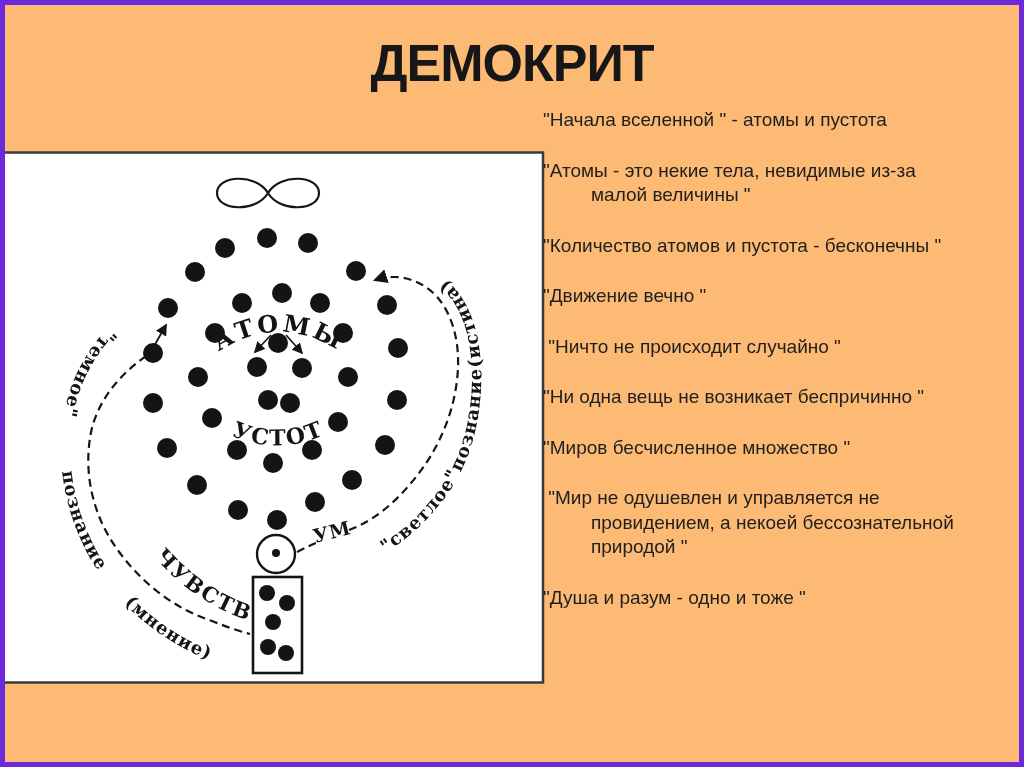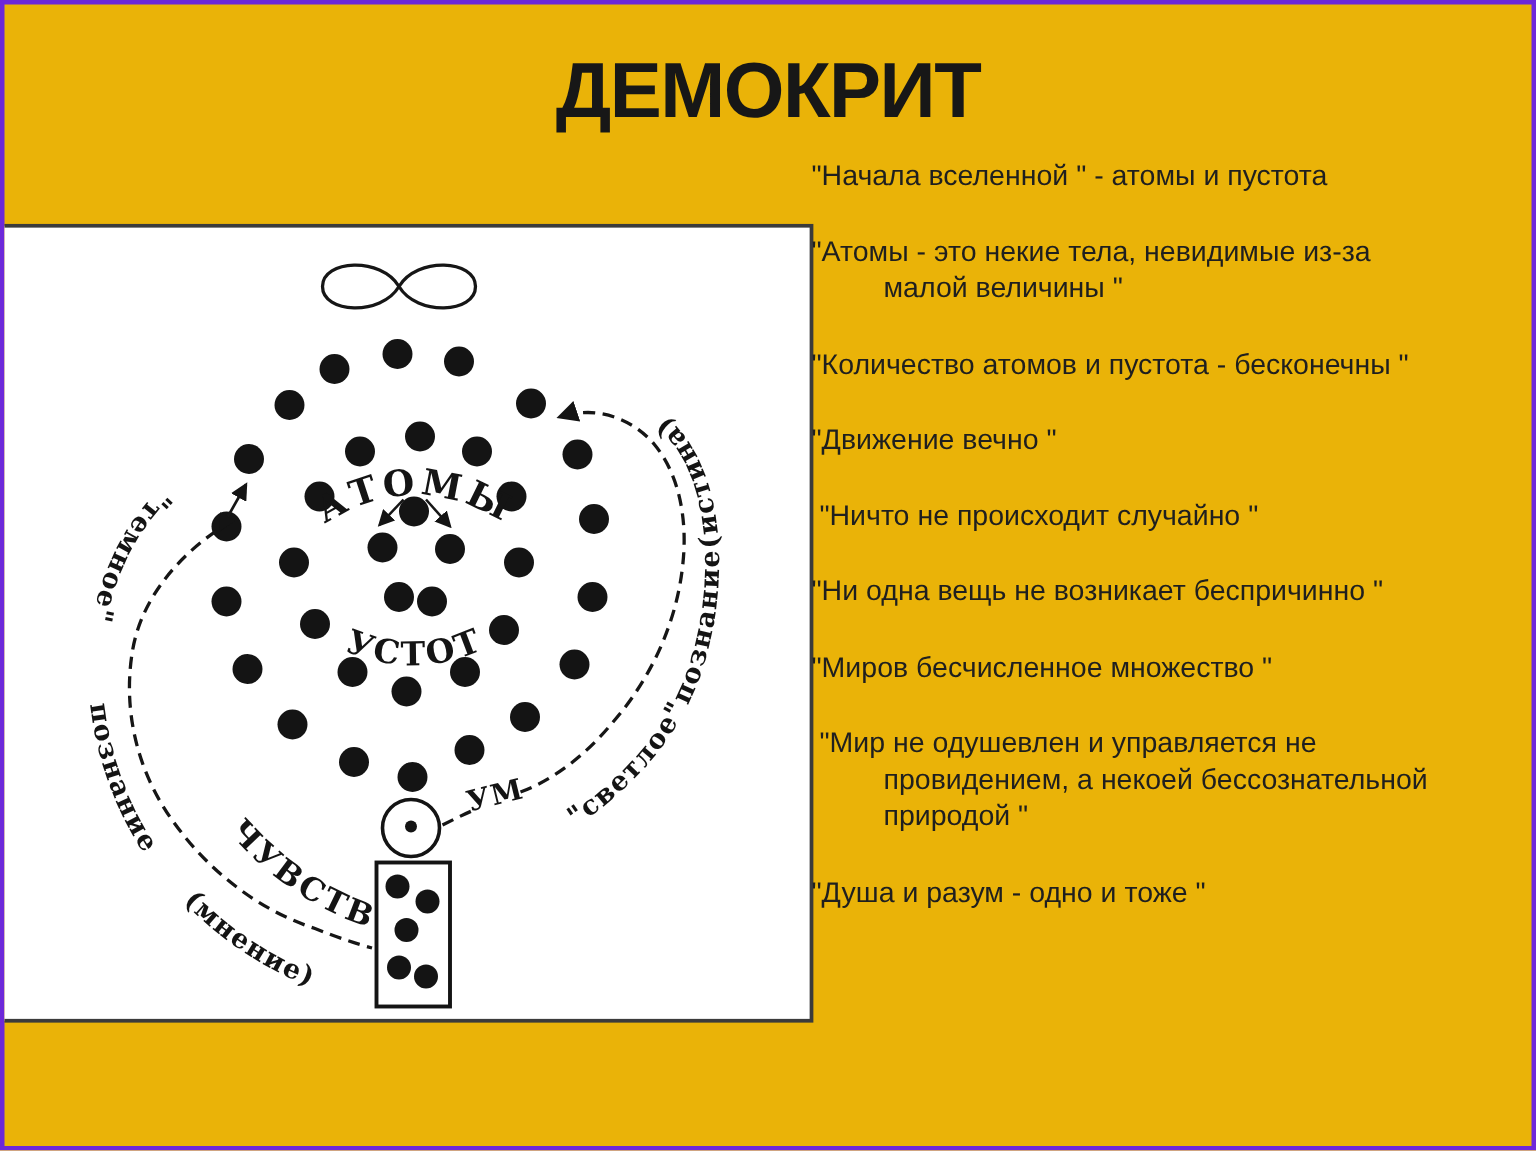--- a/index.html
+++ b/index.html
@@ -1,18 +1,18 @@
 <!DOCTYPE html>
 <html><head>
 <meta charset="utf-8">
 <style>
   html,body{margin:0;padding:0}
   body{width:1024px;height:767px;position:relative;background:#fff;overflow:hidden;
        font-family:"Liberation Sans",sans-serif}
-  .page{position:absolute;inset:0;border:3px solid #6d28d9;background:#eab308}
+  .page{position:absolute;inset:0;border:5px solid #6d28d9;background:#fdba74}
 
   h1.title{position:absolute;top:30px;left:0;width:100%;margin:0;text-align:center;
            font-family:"Liberation Sans",sans-serif;font-weight:bold;font-size:52px;
            line-height:1.1;letter-spacing:-1px;color:#171717}
 
   .quotes{position:absolute;left:538px;top:103px;width:480px}
   .quote{font-size:19px;line-height:24.5px;color:#1f1f1f;margin:0 0 26px;
          padding-left:48px;text-indent:-48px;white-space:pre-wrap}
 
   .diagram{position:absolute;left:0;top:146px;width:540px;height:535px}

